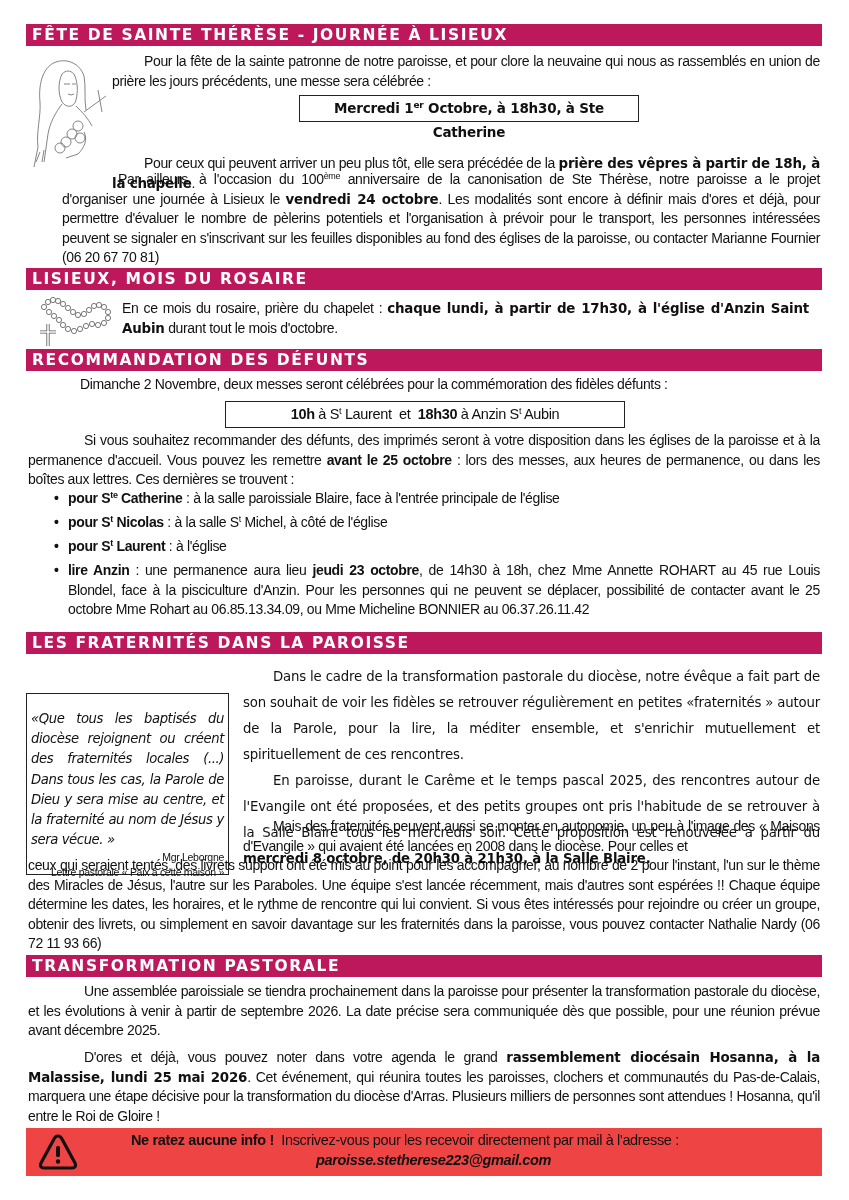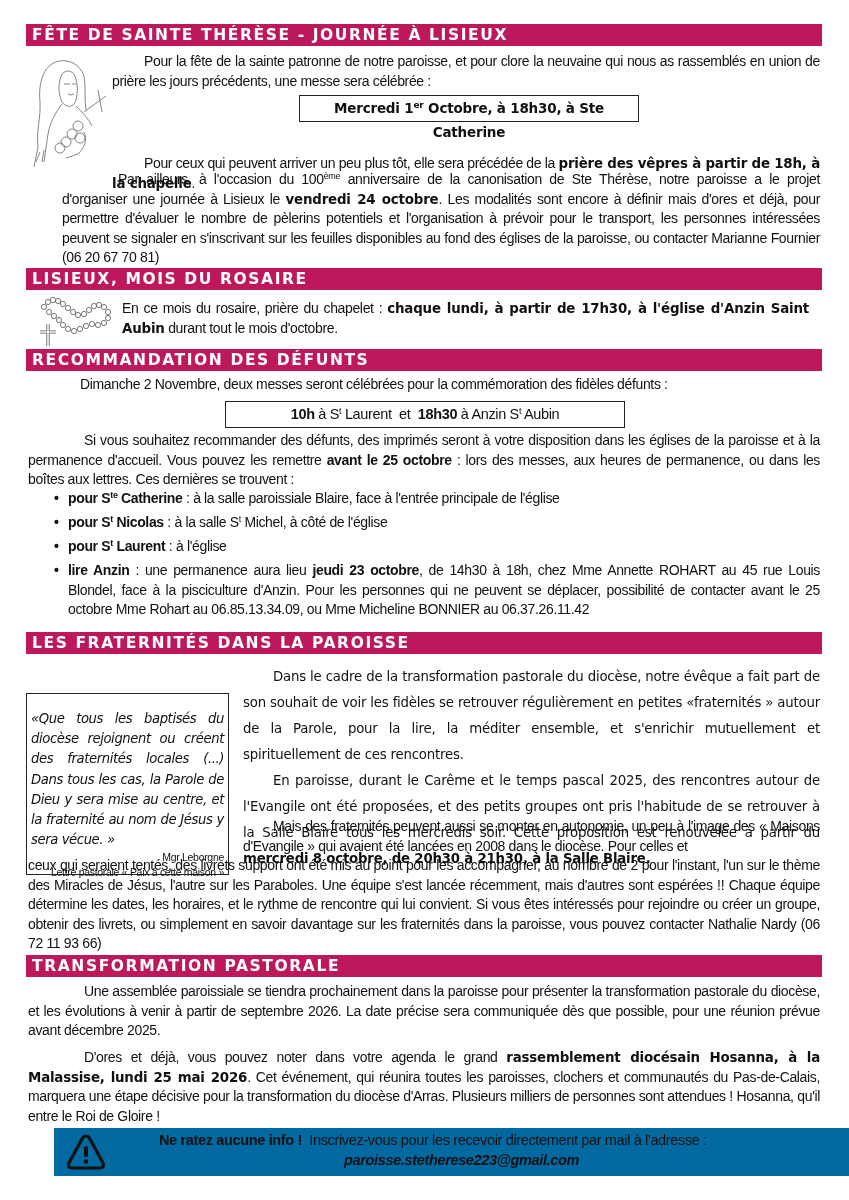--- a/index.html
+++ b/index.html
@@ -34,22 +34,21 @@
     border: 1.3px solid #222; box-sizing: border-box; padding: 15px 4px 2px 4px; margin-top: 32px;
   }
   .quote-text {
     font-family: "DejaVu Sans", sans-serif; font-style: italic; font-size: 13.2px;
     line-height: 20.2px; text-align: justify; letter-spacing: -0.4px;
   }
   .quote-author, .quote-source { text-align: right; font-family: "Liberation Sans", sans-serif; font-size: 10.5px; letter-spacing: -0.3px; line-height: 15px; }
   .dejavu { font-family: "DejaVu Sans", sans-serif; font-size: 13.3px; line-height: 26px; letter-spacing: -0.2px; }
   .footer-bar {
     position: absolute; left: 26px; top: 1128px; width: 796px; height: 48px;
-    background: #0369a1;
-    margin-left: 28px;
+    background: #ef4444;
   }
 </style>
 </head>
 <body>
 
 <div class="sec-head" style="top:24px;">FÊTE DE SAINTE THÉRÈSE - JOURNÉE À LISIEUX</div>
 
 <div class="block" style="left:26px; top:52px; width:90px; height:120px;">
   <svg width="90" height="120" viewBox="0 0 90 120" fill="none" stroke="#777" stroke-width="0.9">
     <path d="M30 10 C18 14 12 30 14 50 C15 65 10 80 12 95 L8 115"></path>

